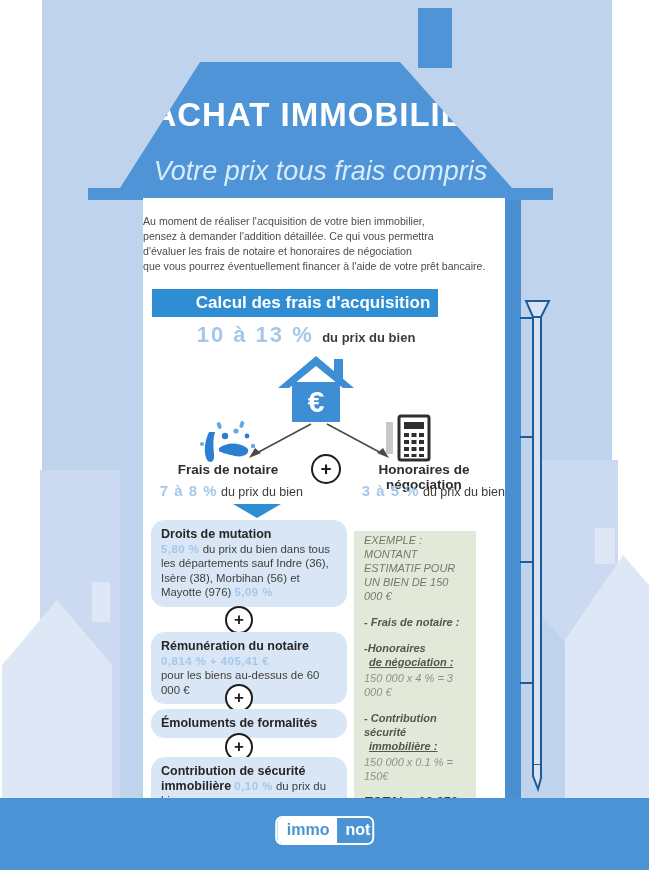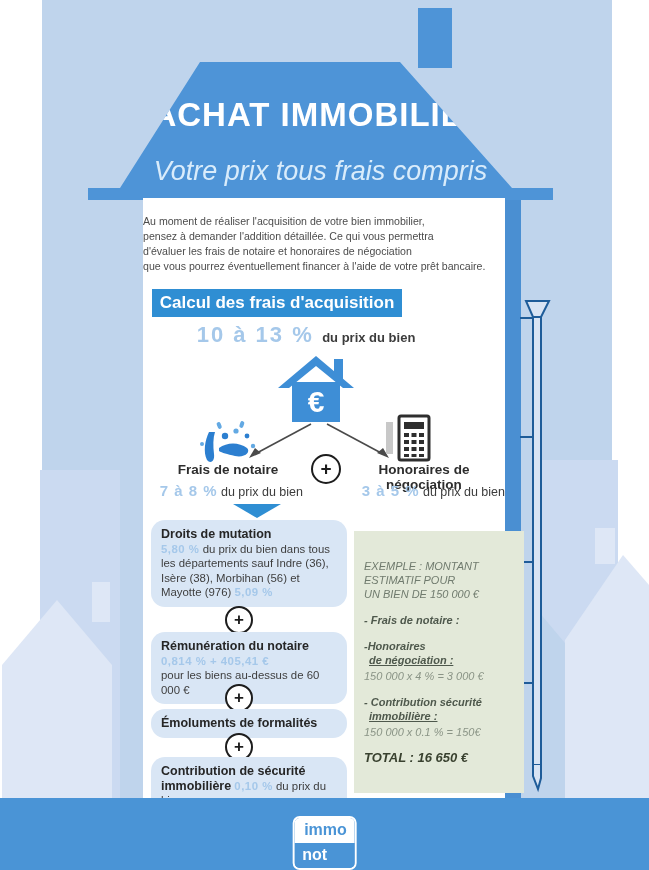--- a/index.html
+++ b/index.html
@@ -14,21 +14,21 @@
   .roof{left:88px;top:62px;width:465px;height:138px;background:var(--blue);
         clip-path:polygon(112px 0,312px 0,424px 126px,465px 126px,465px 138px,0 138px,0 126px,32px 126px);
         text-align:center;color:#fff;}
   .roof-title{margin-top:34px;font-size:33px;font-weight:bold;letter-spacing:1px;}
   .roof-subtitle{margin-top:22px;font-size:27px;font-style:italic;font-weight:300;color:#d9ecfb;}
 
   .card{left:143px;top:198px;width:362px;height:600px;background:#ffffff;}
 
   .intro{left:0;top:16px;width:362px;text-align:left;font-size:10.6px;line-height:15px;color:#4c4c4c;}
   .banner{left:9px;top:91px;width:250px;height:28px;background:var(--banner);color:#fff;
-          font-size:17px;font-weight:bold;text-align:center;line-height:28px;}
+          font-size:17px;font-weight:bold;text-align:center;line-height:28px;padding-left:36px;}
   .rate-line{left:9px;top:124px;width:308px;text-align:center;}
   .rate-big{font-size:22px;font-weight:bold;color:var(--rate);letter-spacing:2px;}
   .rate-suffix{font-size:13px;font-weight:bold;color:var(--ink);margin-left:4px;}
 
   .house-icon{left:132px;top:156px;}
   .arrows-icon{left:80px;top:224px;}
   .stamp-icon{left:52px;top:220px;}
   .calc-icon{left:240px;top:216px;}
 
   .split-label{top:264px;font-size:13.5px;font-weight:bold;color:#2d2d2d;text-align:center;}
@@ -50,33 +50,33 @@
            font-size:11.4px;line-height:14.5px;color:#3e3e3e;}
   .fee-box .bt{font-size:12.5px;font-weight:bold;color:#262626;}
   .fee-box .fr{font-weight:bold;color:var(--rate);letter-spacing:.5px;}
   .box1{top:322px;}
   .box2{top:434px;}
   .box3{top:511px;}
   .box4{top:559px;}
   .plus-col{left:82px;width:24px;height:24px;line-height:23px;font-size:17px;}
   .p1{top:408px;}.p2{top:486px;}.p3{top:535px;}
 
-  .example{left:211px;top:333px;width:170px;background:var(--green);padding:28px 10px;
+  .example{left:211px;top:333px;width:122px;background:var(--green);padding:2px 10px;
            font-style:italic;color:var(--greentext);font-size:11px;line-height:14px;box-sizing:border-box;}
   .example .head{margin-bottom:12px;}
   .example .item{margin-bottom:12px;}
   .example .lab{font-weight:bold;color:var(--greenhead);}
   .example .lab2{font-weight:bold;color:var(--greenhead);padding-left:5px;text-decoration:underline;}
   .example .lab2:empty{display:none;}
   .example .calc{color:#8a9486;margin-top:2px;}
   .example .total{font-weight:bold;color:#39412f;font-size:13px;margin-top:4px;}
 
   .footer-band{left:0;top:798px;width:649px;height:72px;background:var(--footer);}
   .logo{position:absolute;left:50%;top:18px;transform:translateX(-50%);display:flex;
-        border:2px solid #fff;border-radius:7px;overflow:hidden;font-size:16px;font-weight:bold;flex-direction:column;}
+        border:2px solid #fff;border-radius:7px;overflow:hidden;font-size:16px;font-weight:bold;}
   .logo-immo{background:#fff;color:var(--footer);padding:3px 8px 4px 10px;}
   .logo-not{background:var(--footer);color:#fff;padding:3px 2px 4px 8px;}
 </style>
 </head>
 <body>
 
 <div class="stage">
 
   <div class="abs sky"></div>
 

